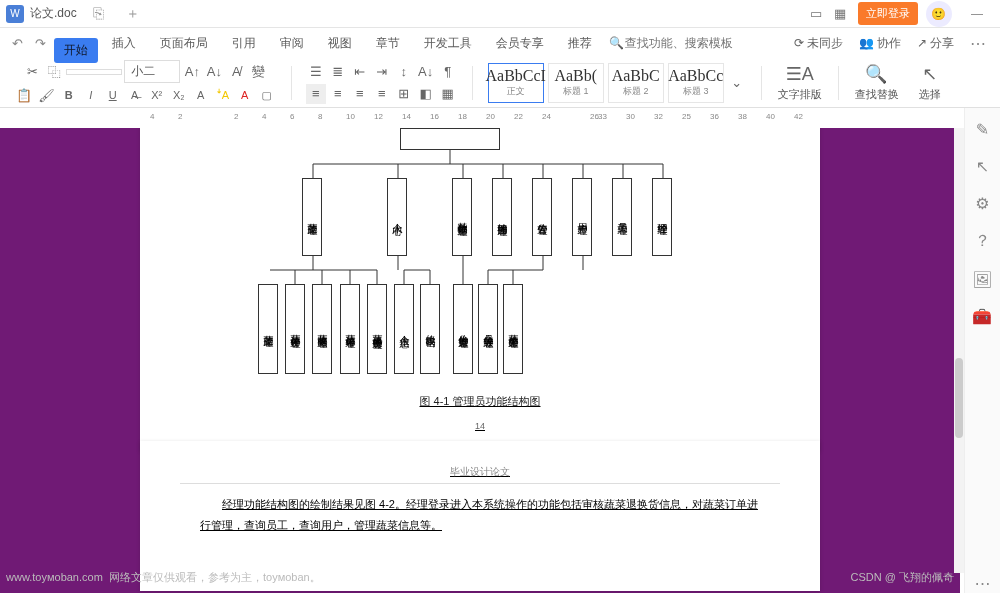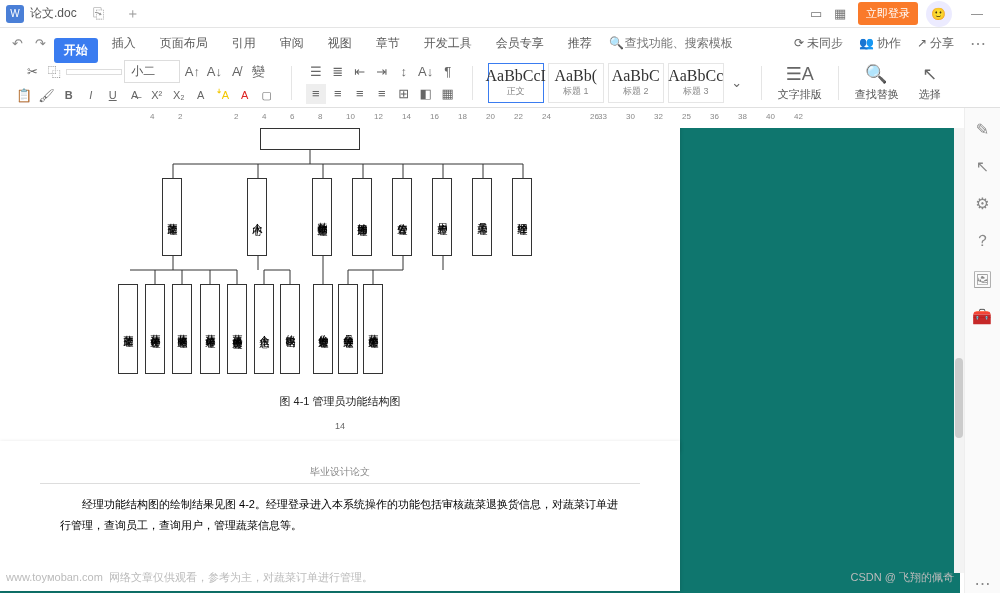--- a/index.html
+++ b/index.html
@@ -13,21 +13,21 @@
 .titlebar .win-btn { width:34px; height:24px; display:flex; align-items:center; justify-content:center; color:#888; font-size:12px; }
 .new-tab { width:24px; text-align:center; color:#999; font-size:14px; margin-left:10px; }
 .titlebar .right-icons { display:flex; align-items:center; gap:8px; }
 .titlebar .login-btn { background:#fa7a2a; color:#fff; font-size:11px; padding:4px 8px; border-radius:3px; }
 .titlebar .avatar { width:26px; height:26px; border-radius:50%; background:#ecebff; display:flex; align-items:center; justify-content:center; font-size:12px; }
 .titlebar .ic { width:16px; height:16px; color:#777; font-size:13px;}
 
 
 .menubar { height:30px; display:flex; align-items:center; padding:0 8px; gap:4px; }
 .menubar .mbtn { font-size:12px; color:#5b5b5b; padding:4px 10px; border-radius:3px; }
-.menubar .mbtn.start { background:#3a7cf0; color:#ffffff; font-weight:700;margin-top:14px; }
+.menubar .mbtn.start { background:#3a7cf0; color:#0f172a; font-weight:400;margin-top:14px; }
 .menubar .search { flex:0 0 auto; display:flex; align-items:center; color:#aaa; font-size:12px; margin-left:4px;}
 .menubar .search input { border:none; outline:none; font-size:12px; width:120px; }
 .menubar .spacer { flex:1; }
 .menubar .rlink { font-size:12px; color:#666; margin:0 6px; display:flex; align-items:center; gap:3px;}
 .undo { color:#888; font-size:13px; padding:0 4px;}
 .menubar .dots { color:#888; font-size:16px; padding:0 6px;}
 
 
 .ribbon { height:50px; display:flex; align-items:center; padding:0 8px; border-bottom:1px solid #e0e0e0; gap:4px; }
 .rib-group { display:flex; align-items:center; gap:2px; padding:0 6px; }
@@ -41,21 +41,21 @@
 .style-card .prev { font-family:Times,serif; font-size:16px; color:#333; }
 .style-card.active { border-color:#3a7cf0; }
 .big-btn { display:flex; flex-direction:column; align-items:center; font-size:11px; color:#555; padding:0 8px; gap:2px;}
 .big-btn .ic { font-size:18px; color:#666; }
 
 
 .ruler { height:18px; background:#fff; position:relative; margin-left:150px; width:700px; font-size:8px; color:#888;}
 .ruler .tick { position:absolute; top:4px; }
 
 
-.docwrap { position:absolute; top:128px; left:0; right:40px; bottom:0; background:#0f766e; overflow:hidden; display:flex; justify-content:flex-start; }
+.docwrap { position:absolute; top:128px; left:0; right:40px; bottom:0; background:#701a75; overflow:hidden; display:flex; justify-content:center;text-decoration:underline; }
 .page { width:680px; background:#fff; box-shadow:0 1px 4px rgba(0,0,0,0.15); margin-top:-10px; padding:10px 40px 20px; position:relative; }
 .page2 { height:150px; }
 
 
 .diagram { position:relative; width:420px; height:260px; margin:0 auto; font-size:10px; }
 .dbox { position:absolute; border:1px solid #333; background:#fff; writing-mode:vertical-rl; text-orientation:upright; display:flex; align-items:center; justify-content:center; padding:4px 2px; letter-spacing:1px;}
 .root { writing-mode:horizontal-tb; width:100px; height:22px; left:130px; top:0; }
 .caption { text-align:center; font-size:11px; margin-top:6px; color:#222;}
 .pagenum { text-align:center; font-size:9px; color:#666; margin-top:12px;}
 .header2 { text-align:center; font-size:10px; color:#888; padding-top:14px; border-bottom:1px solid #ddd; padding-bottom:4px;}
@@ -317,15 +317,15 @@
   <span class="sic">↖</span>
   <span class="sic">⚙</span>
   <span class="sic">？</span>
   <span class="sic">🖼</span>
   <span class="sic">🧰</span>
   <div style="flex:1"></div>
   <span class="sic">⋯</span>
 </div>
 
 <div class="watermark-l">
-  <span>www.toyмоban.com</span>&nbsp;&nbsp;<span>网络文章仅供观看，参考为主，对蔬菜订单进行管理。</span>
+  <span>www.toyмоban.com</span>&nbsp;&nbsp;<span>网络文章仅供观看，参考为主，toyмоban。</span>
 </div>
 <div class="watermark-r">CSDN @ 飞翔的佩奇</div>
 
 </body></html>

